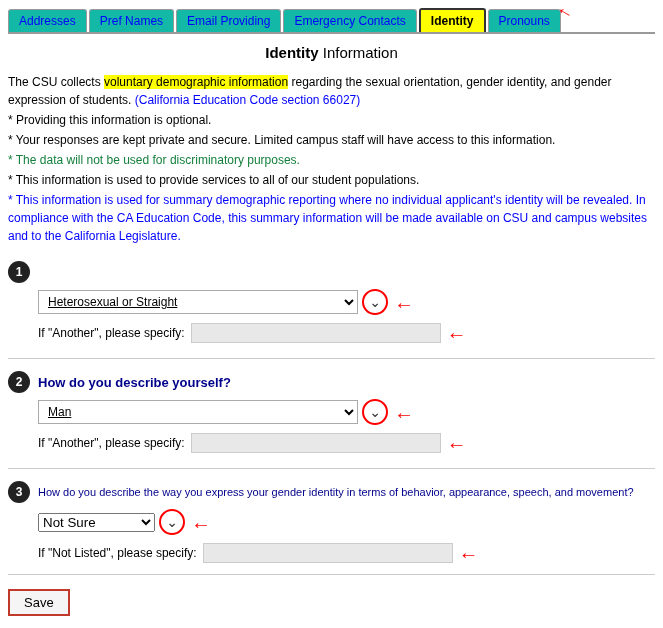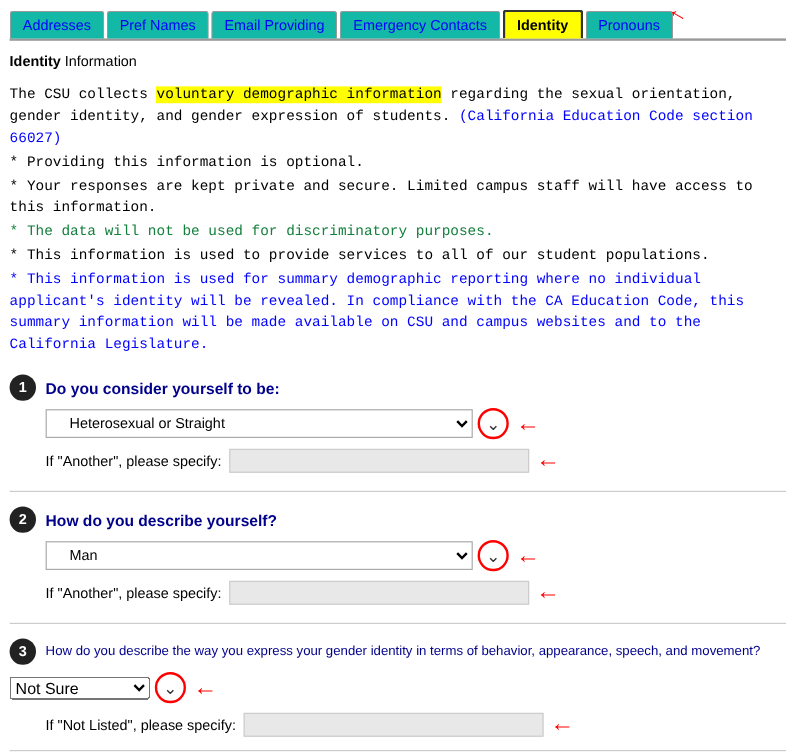--- a/index.html
+++ b/index.html
@@ -46,24 +46,25 @@
       position: absolute;
       right: 80px;
       top: -8px;
       color: red;
       font-size: 18px;
       transform: rotate(30deg);
     }
 
     
     .page-title {
-      font-size: 12px;
+      font-size: 15px;
       font-weight: normal;
       margin-bottom: 12px;
       color: #000;
+      text-align: center;
     }
     .page-title strong {
       font-weight: bold;
     }
 
     
     .info-block {
       font-size: 12px;
       color: #000;
       margin-bottom: 16px;
@@ -76,21 +77,20 @@
       color: #00f;
     }
     .info-block .red-text {
       color: #15803d;
     }
     .info-block .blue-text {
       color: #00f;
     }
     .info-block p {
       margin-bottom: 2px;
-      font-family: Liberation Mono, monospace;
     }
 
     
     .question-block {
       display: flex;
       flex-direction: column;
       margin-bottom: 12px;
       border-bottom: 1px solid #ccc;
       padding-bottom: 10px;
     }
@@ -122,25 +122,26 @@
       color: #00008b;
     }
     .select-row {
       display: flex;
       align-items: center;
       margin-left: 30px;
       margin-bottom: 6px;
       position: relative;
     }
     .select-row select {
-      width: 356px;
-      padding: 3px 15px;
+      width: 320px;
+      padding: 3px 5px;
       border: 1px solid #aaa;
       font-size: 12px;
       background: #fff;
+      text-decoration: underline;
     }
     .select-circle {
       width: 26px;
       height: 26px;
       border: 2px solid red;
       border-radius: 50%;
       display: inline-flex;
       align-items: center;
       justify-content: center;
       margin-left: 4px;
@@ -181,20 +182,21 @@
 
     
     .q3-question-text {
       font-weight: normal;
       color: #00008b;
       font-size: 11px;
     }
     .q3-select-row {
       display: flex;
       align-items: center;
+      margin-left: 30px;
       margin-bottom: 6px;
     }
     .q3-specify-row {
       display: flex;
       align-items: center;
       margin-left: 30px;
     }
 
     
     .save-section {
@@ -235,21 +237,20 @@
   <p>* Providing this information is optional.</p>
   <p>* Your responses are kept private and secure. Limited campus staff will have access to this information.</p>
   <p class="red-text">* The data will not be used for discriminatory purposes.</p>
   <p>* This information is used to provide services to all of our student populations.</p>
   <p class="blue-text">* This information is used for summary demographic reporting where no individual applicant's identity will be revealed. In compliance with the CA Education Code, this summary information will be made available on CSU and campus websites and to the California Legislature.</p>
 </div>
 
 <div class="question-block">
   <div class="question-row">
     <span class="question-number">1</span>
-    <span class="question-text blue">Do you consider yourself to be:</span>
   </div>
   <div class="select-row">
     <select>
       <option>Heterosexual or Straight</option>
       <option>Gay or Lesbian</option>
       <option>Bisexual</option>
       <option>Another sexual orientation</option>
       <option>Decline to State</option>
     </select>
     <div class="select-circle">

